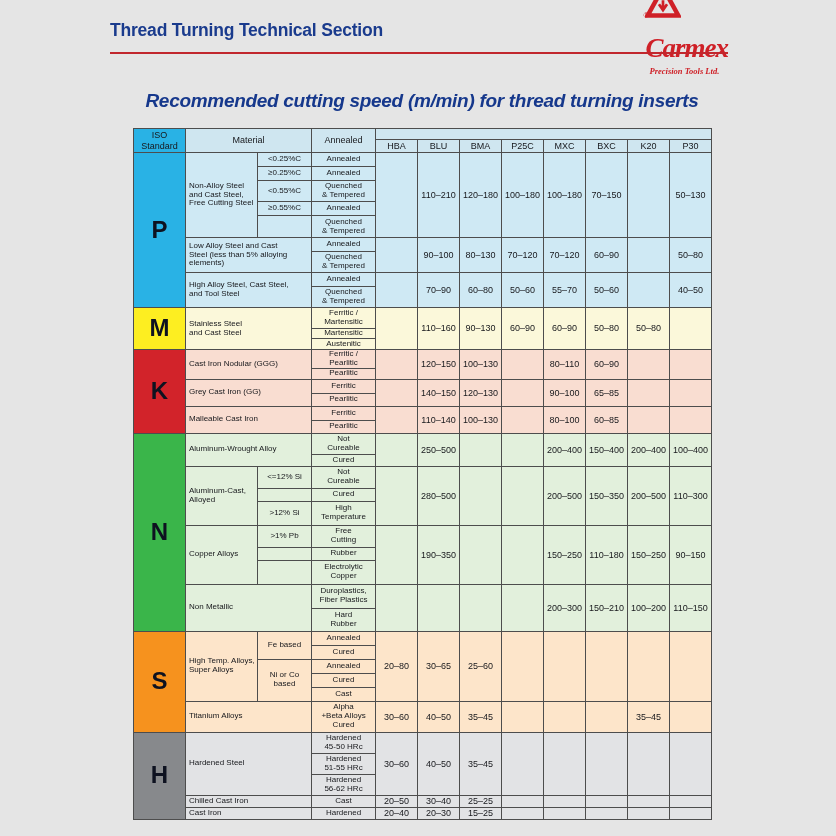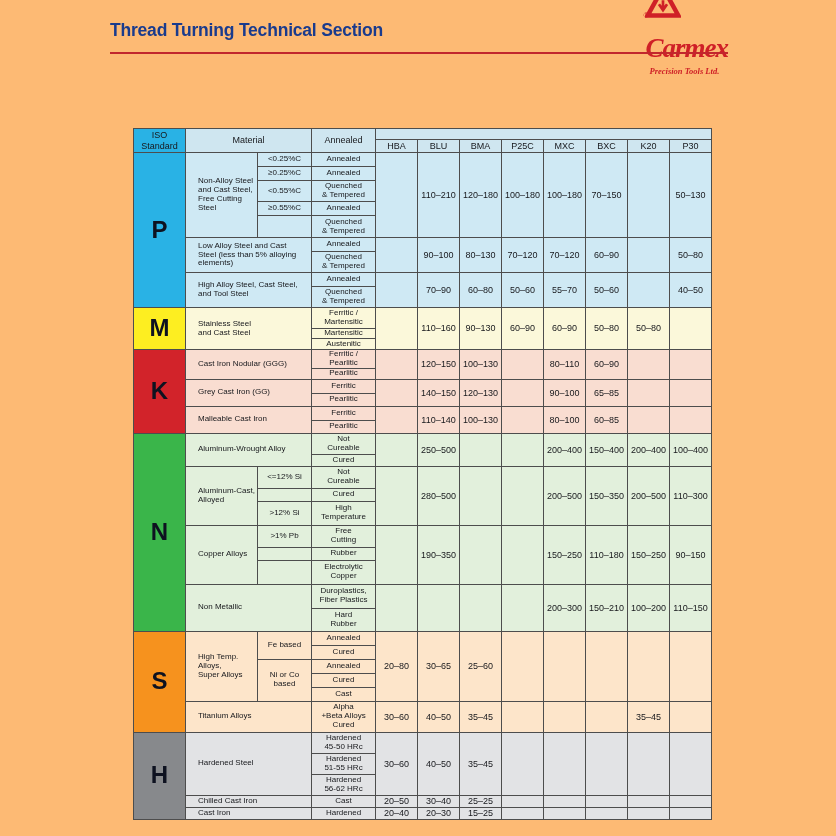--- a/index.html
+++ b/index.html
@@ -1,16 +1,16 @@
 <!DOCTYPE html>
 <html><head>
 <meta charset="utf-8">
 <style>
   html,body{margin:0;padding:0;background:#ffffff;}
-  .page{position:relative;width:836px;height:836px;background:#fdba74;
+  .page{position:relative;width:836px;height:836px;background:#e5e5e5;
         font-family:"Liberation Sans", sans-serif;color:#1a1a1a;overflow:hidden;}
 
   
   .masthead{position:absolute;left:110px;top:10px;width:618px;height:40px;
             display:flex;justify-content:space-between;align-items:center;}
   .masthead-title{font-size:17.5px;font-weight:bold;color:#1a3b8d;letter-spacing:-0.2px;}
   .logo{display:flex;gap:4px;flex-direction:column;}
   .brand{font-family:"Liberation Serif", serif;font-style:italic;font-weight:bold;
          font-size:27px;color:#cf2027;letter-spacing:-1px;line-height:1;}
   .tagline{font-family:"Liberation Serif", serif;font-style:italic;font-weight:bold;
@@ -29,21 +29,21 @@
   td{border:1px solid #4d4d4d;text-align:center;vertical-align:middle;
      font-size:8px;line-height:1.12;padding:0 1px;white-space:pre-line;
      overflow:hidden;color:#17181c;}
   td.hd{background:#cfe6f0;font-size:9px;}
   td.hdIso{background:#29b2e5;}
   td.L{font-size:24px;font-weight:bold;color:#0e1220;}
   .Lp{background:#29b2e5;} .Lm{background:#fdee21;} .Lk{background:#d2232a;}
   .Ln{background:#3ab54a;} .Ls{background:#f6921e;} .Lh{background:#87898c;}
   .bp{background:#cfe9f4;} .bm{background:#fbf8da;} .bk{background:#f9ddd1;}
   .bn{background:#e2f0dc;} .bs{background:#fde5ca;} .bh{background:#e2e3e5;}
-  td.mat{text-align:left;padding-left:12px;}
+  td.mat{text-align:left;padding-left:3px;}
   td.val{font-size:9px;}
 </style>
 </head>
 <body>
 
 <div class="page">
 
   <div class="masthead">
     <div class="masthead-title">Thread Turning Technical Section</div>
     <div class="logo">
@@ -52,20 +52,21 @@
         <circle cx="20" cy="14" r="3.6" fill="#cf2027"></circle>
         <path d="M20 18 v9 M15.5 22.5 L20 29 L24.5 22.5" stroke="#cf2027" stroke-width="3" fill="none"></path>
       </svg>
       <span class="reg">®</span>
       <span class="brand">Carmex</span>
       <span class="tagline">Precision Tools Ltd.</span>
     </div>
   </div>
   <div class="red-rule"></div>
 
+  <div class="main-title">Recommended cutting speed (m/min) for thread turning inserts</div>
 
   <table class="speed">
     <colgroup>
       <col style="width:52px">
         <col style="width:72px">
         <col style="width:54px">
         <col style="width:64px">
       <col style="width:42px">
         <col style="width:42px">
         <col style="width:42px">

